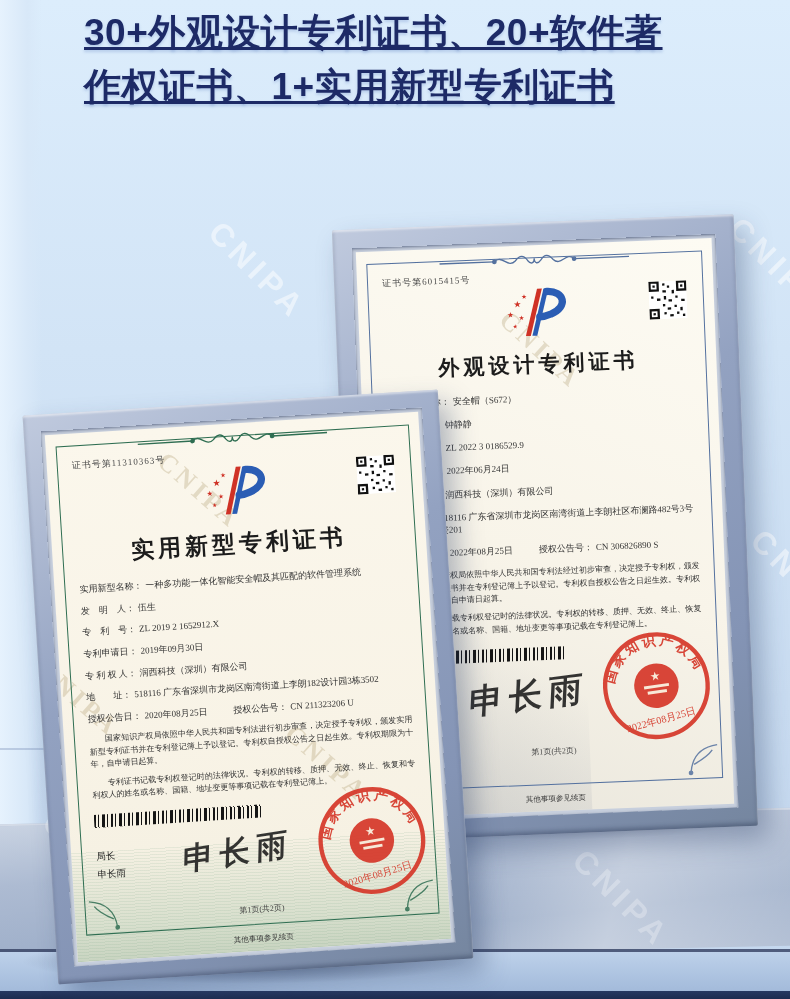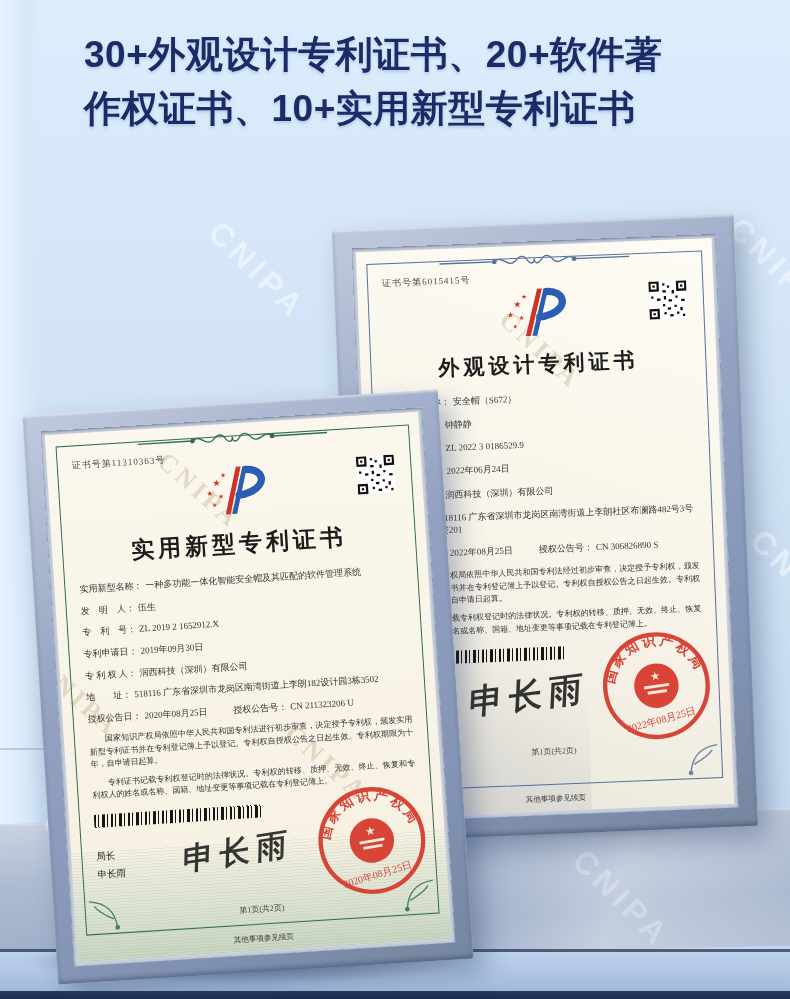--- a/index.html
+++ b/index.html
@@ -22,23 +22,23 @@
   .floor-line { position:absolute; left:0; top:949px; width:100%; height:3px; background:#3a4767; opacity:.85; }
   .floor { position:absolute; left:0; top:952px; width:100%; height:47px;
     background:linear-gradient(180deg,#bdd1ea,#a7bedd 70%, #9fb6d6); }
   .bottom-strip { position:absolute; left:0; top:991px; width:100%; height:8px;
     background:linear-gradient(180deg,#273962,#1d2c50); }
   
   .wm { position:absolute; font-weight:bold; letter-spacing:5px; transform:rotate(45deg);
     color:rgba(255,255,255,.5); font-size:32px; pointer-events:none; white-space:nowrap; }
   .wm.tan { color:rgba(172,152,106,.30); font-size:26px; letter-spacing:4px; }
   
-  .headline { position:absolute; left:84px; top:28px; width:660px;
+  .headline { position:absolute; left:84px; top:6px; width:660px;
     font-size:37px; line-height:54px; font-weight:800; color:#1d2a66; letter-spacing:.5px;
-    text-shadow:0 2px 3px rgba(130,160,210,.45); }
+    text-shadow:0 2px 3px rgba(130,160,210,.45);text-decoration:underline; }
   .subheadline { position:absolute; left:30px; top:270px;
     font-size:27px; font-weight:800; color:#14368c; letter-spacing:1px;
     text-shadow:0 2px 2px rgba(140,170,220,.4); }
   
   .shadow { position:absolute; pointer-events:none; }
   .shadow-right { left:340px; top:800px; width:410px; height:40px; z-index:1;
     background:radial-gradient(ellipse at 50% 50%, rgba(25,35,65,.38), transparent 70%); }
   .shadow-left { left:20px; top:938px; width:450px; height:46px; z-index:2;
     background:radial-gradient(ellipse at 50% 50%, rgba(22,32,62,.5), transparent 70%); }
   .frame { position:absolute; border-radius:2px;
@@ -109,21 +109,21 @@
   <div class="bottom-strip"></div>
 
   <span class="wm" style="left:196px; top:252px;">CNIPA</span>
   <span class="wm" style="left:716px; top:248px;">CNIPA</span>
   <span class="wm" style="left:738px; top:560px;">CNIPA</span>
   <span class="wm" style="left:30px; top:842px; color:rgba(255,255,255,.35);">CNIPA</span>
   <span class="wm" style="left:560px; top:880px; color:rgba(255,255,255,.28);">CNIPA</span>
 
   <div class="headline">
     <div>30+外观设计专利证书、20+软件著</div>
-    <div>作权证书、10+实用新型专利证书</div>
+    <div>作权证书、1+实用新型专利证书</div>
   </div>
 
   <div class="shadow shadow-right"></div>
   <div class="shadow shadow-left"></div>
 
   <div class="frame frame-right">
     <div class="mat">
       <div class="paper paper-design">
         <span class="wm tan" style="left:130px; top:90px;">CNIPA</span>
         <span class="wm tan" style="left:-24px; top:300px;">CNIPA</span>

